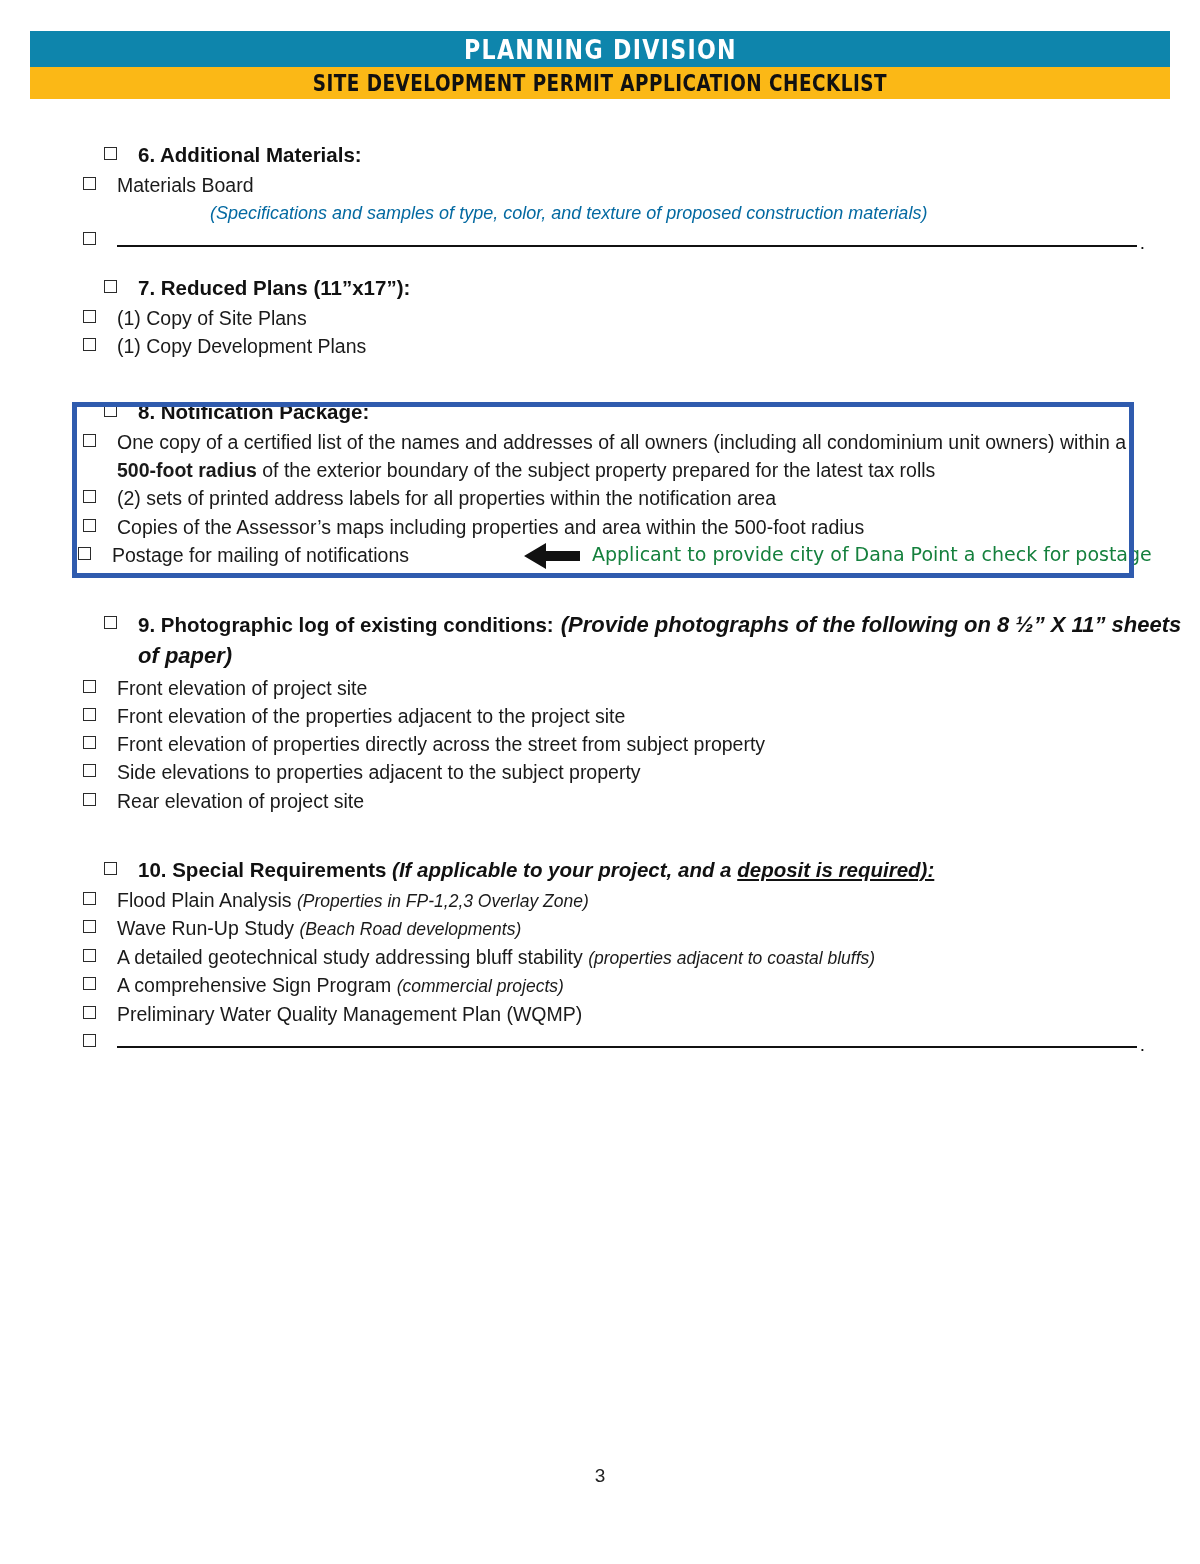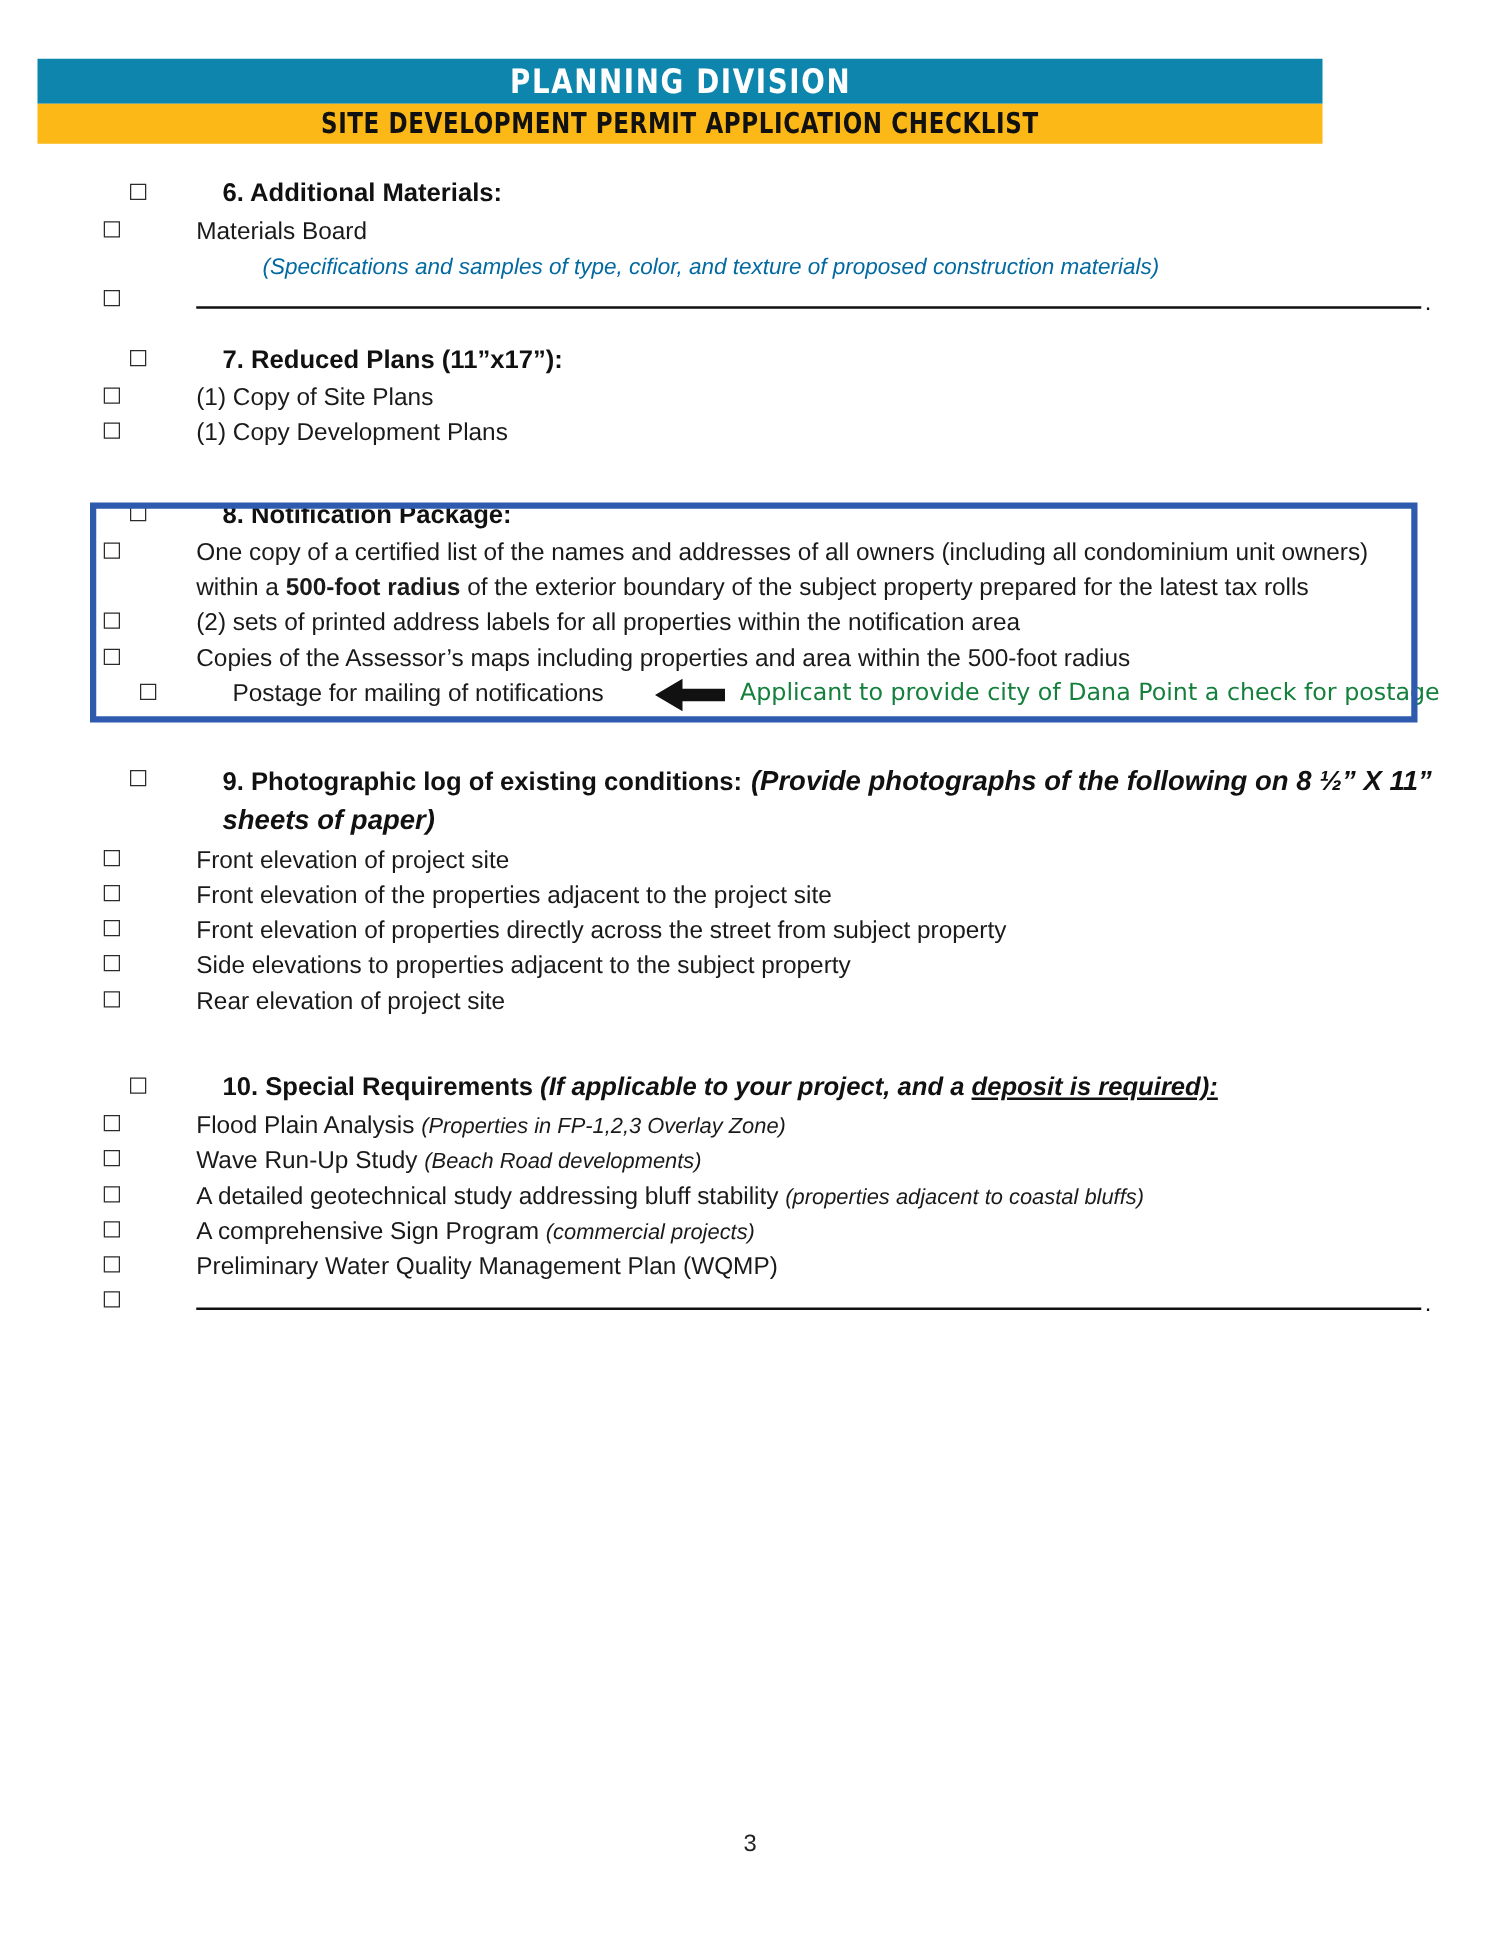--- a/index.html
+++ b/index.html
@@ -13,22 +13,22 @@
     position: relative;
     font-family: "Liberation Sans", sans-serif;
     color: #1a1a1a;
     overflow: hidden;
   }
 
   
   .banner-wrap {
     position: absolute;
     left: 30px;
-    top: 47px;
-    width: 1028px;
+    top: 31px;
+    width: 1140px;
   }
   .banner-blue {
     background: #0E85AC;
     height: 36px;
     display: flex;
     align-items: center;
     justify-content: center;
   }
   .banner-blue .t {
     color: #ffffff;
@@ -76,21 +76,20 @@
     height: 13px;
     border: 1.4px solid #2b2b2b;
     box-sizing: border-box;
     flex: 0 0 auto;
     background: #fff;
   }
 
   .row {
     display: flex;
     align-items: flex-start;
-    gap: 40px;
   }
 
   
   .lvl1 {
     padding-left: 104px;
     margin-bottom: 2px;
   }
   .lvl1 .cb { margin-top: 7px; margin-right: 21px; }
   .lvl1 .txt {
     font-size: 20.5px;
@@ -159,21 +158,21 @@
     width: 1062px;
     height: 176px;
     border: 5px solid #2F5BAE;
     box-sizing: border-box;
     pointer-events: none;
   }
 
   
   .annot-row {
     position: relative;
-    padding-left: 112px;
+    padding-left: 78px;
   }
   .arrow-svg {
     position: absolute;
     left: 520px;
     top: -2px;
   }
   .annot-text {
     position: absolute;
     left: 592px;
     top: 2px;

